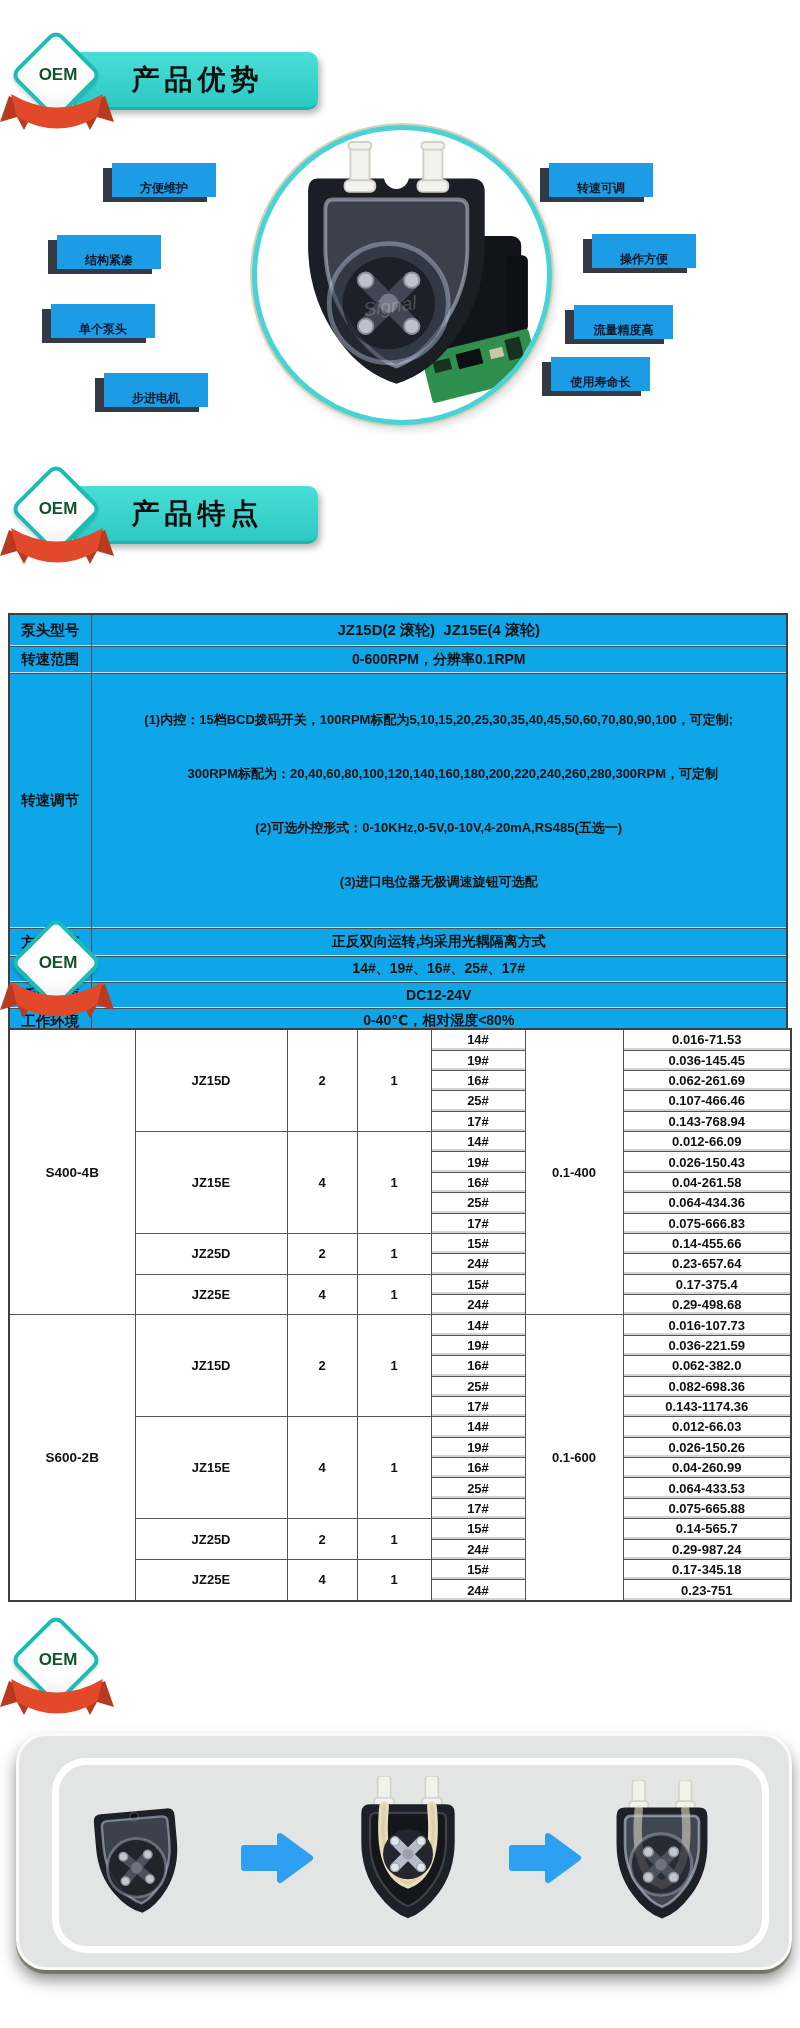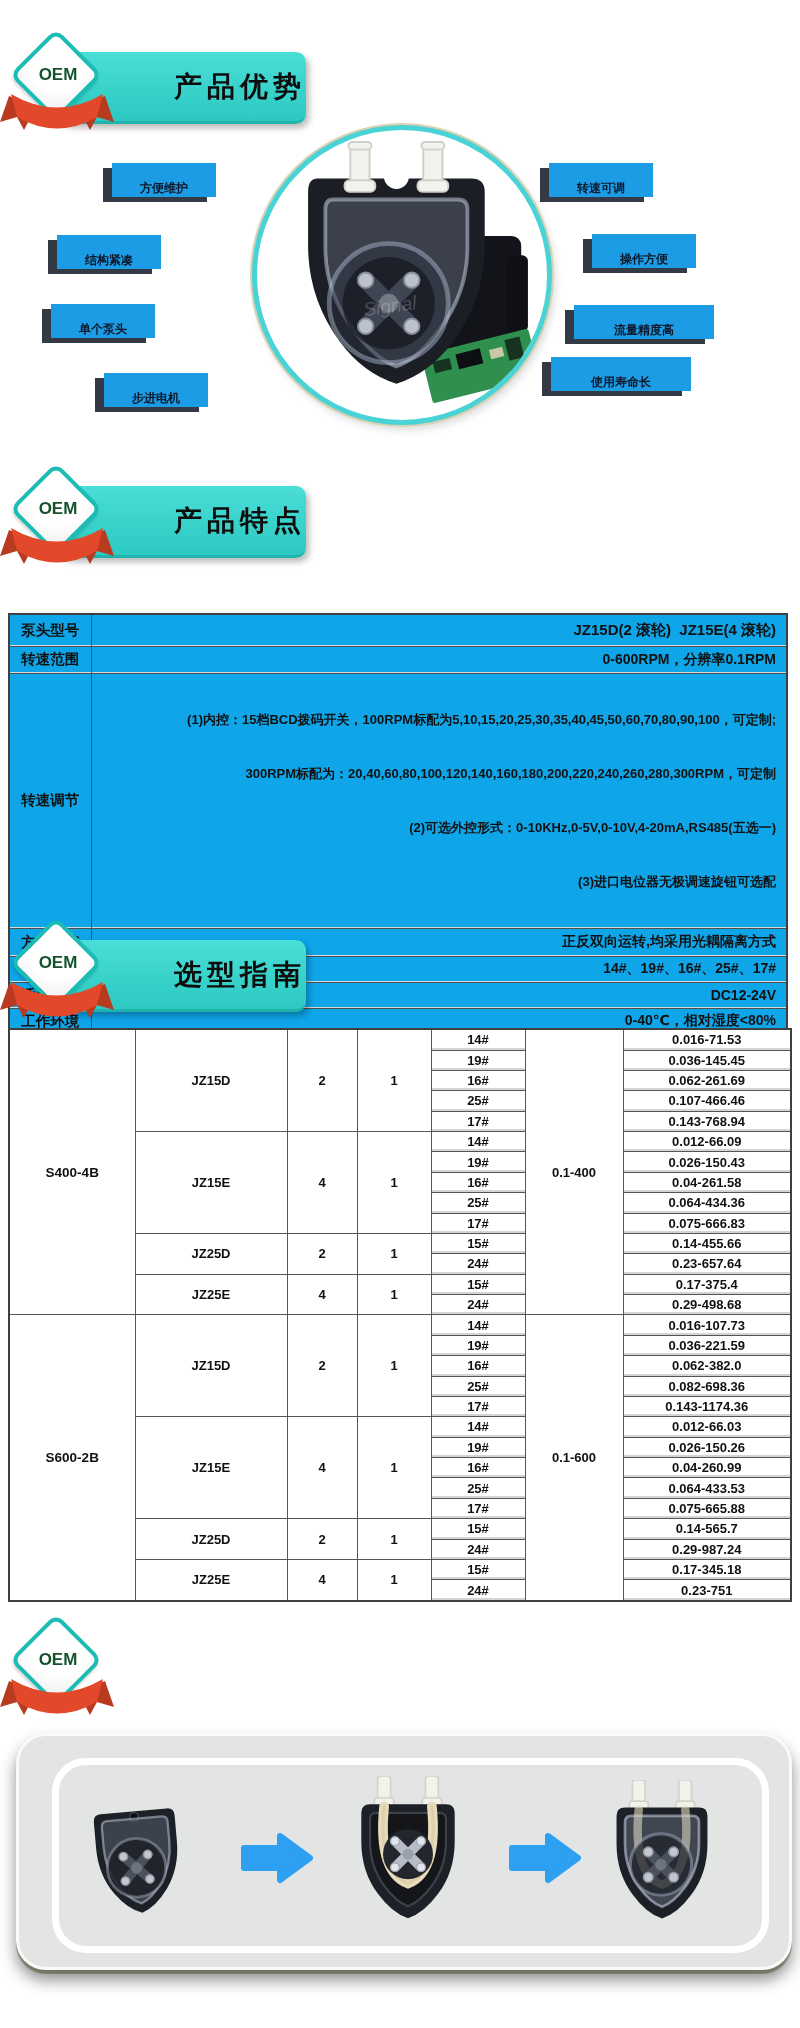--- a/index.html
+++ b/index.html
@@ -2,52 +2,52 @@
 <html><head>
 <meta charset="utf-8">
 <style>
   *{margin:0;padding:0;box-sizing:border-box}
   html,body{background:#fff}
   body{font-family:"Liberation Sans","DejaVu Sans",sans-serif;color:#111}
   .page{position:relative;width:800px;height:2028px;background:#fff;overflow:hidden}
 
   
   .sec-header{position:absolute;left:0;width:420px;height:120px}
-  .banner{position:absolute;left:60px;top:16px;width:246px;height:72px;
+  .banner{position:absolute;left:72px;top:16px;width:246px;height:58px;
     background:linear-gradient(#49ded7,#2cc9c2);
     border-radius:10px;border-bottom:3px solid #1fb3ac;
     box-shadow:3px 4px 6px rgba(0,0,0,.28);
-    display:flex;align-items:center;justify-content:flex-end;z-index:1}
+    display:flex;align-items:center;justify-content:center;z-index:1}
   .banner .txt{font-size:28px;font-weight:bold;color:#0d0d0d;letter-spacing:5px;padding-left:5px}
   .oem-badge{position:absolute;left:6px;top:0;width:106px;height:114px;z-index:2}
   .diamond{position:absolute;left:17px;top:6px;width:66px;height:66px;transform:rotate(45deg);
     background:radial-gradient(circle at 35% 30%,#ffffff 55%,#ececec);
     border:4px solid #1bbcb4;border-radius:10px;box-shadow:1px 2px 3px rgba(0,0,0,.18)}
   .oem-label{position:absolute;left:0;top:29px;width:104px;text-align:center;
     font-size:17px;font-weight:bold;color:#14532d;z-index:2}
   .ribbon{position:absolute;left:-6px;top:58px;width:114px;height:42px;z-index:1}
 
   
   .photo-circle{position:absolute;left:252px;top:125px;width:300px;height:300px;border-radius:50%;
     background:#fff;border:5px solid #49d3d7;
     box-shadow:0 0 0 2px #d8d2b2,3px 5px 9px rgba(0,0,0,.15);overflow:hidden}
   .photo-circle svg{position:absolute;left:5px;top:10px;width:288px;height:288px}
   .callout{position:absolute;height:34px;background:#1b9ce4;
     box-shadow:-9px 5px 0 #333a46;
     display:flex;align-items:flex-end;justify-content:center;
     font-size:12px;font-weight:bold;color:#0f172a;white-space:nowrap}
-  .w4{width:104px}.w5{width:140px}
+  .w4{width:104px}.w5{width:99px}
 
   
   .spec-table{position:absolute;left:8px;top:613px;width:780px;border-collapse:collapse;
     background:#0ea5e9;border:2px solid #3f3f3f}
   .spec-table td{border:1px solid #4f4f4f;font-weight:bold;vertical-align:middle;
     box-shadow:inset 0 -1px 0 #d9d9d9}
   .spec-table td.lbl{width:82px;text-align:center;font-size:14.5px;padding:3px 2px}
-  .spec-table td.val{font-size:14px;text-align:right;padding:3px 10px;white-space:pre-wrap}
+  .spec-table td.val{font-size:14px;text-align:center;padding:3px 10px;white-space:pre-wrap}
   .spec-table td.val .line{font-size:13px;line-height:22px}
   .spec-table td.val .indent{padding-left:28px}
   .h32{height:32px}.h27{height:27px}.h28{height:28px}.h23{height:23px}.h26{height:26px}.h25{height:25px}
 
   
   .sel-table{position:absolute;left:8px;top:1028px;width:782px;height:574px;
     border-collapse:collapse;table-layout:fixed;background:#fff;border:2px solid #3f3f3f}
   .sel-table td{border:1px solid #555;font-weight:bold;font-size:13px;color:#111;
     text-align:center;vertical-align:middle;padding:0}
   .sel-table td.series{font-size:13.5px}
@@ -197,23 +197,20 @@
       <td class="val">0-40℃，相对湿度&lt;80%</td>
     </tr>
     <tr class="h26">
       <td class="lbl">重量</td>
       <td class="val">600G</td>
     </tr>
   </tbody>
     </table>
 
   <div class="sec-header" style="top:924px">
-    <div class="banner">
-      <span class="txt">选型指南</span>
-    </div>
     <div class="oem-badge">
       <div class="diamond"></div>
       <div class="oem-label">OEM</div>
       <svg class="ribbon" viewBox="0 0 114 42">
         <path d="M9,2 L0,28 L17,23 L24,36 L36,13 Z" fill="#b83a1f"></path>
         <path d="M105,2 L114,28 L97,23 L90,36 L78,13 Z" fill="#b83a1f"></path>
         <path d="M11,0 Q57,27 103,0 L97,23 Q57,46 17,23 Z" fill="#e2482a"></path>
       </svg>
     </div>
   </div>

